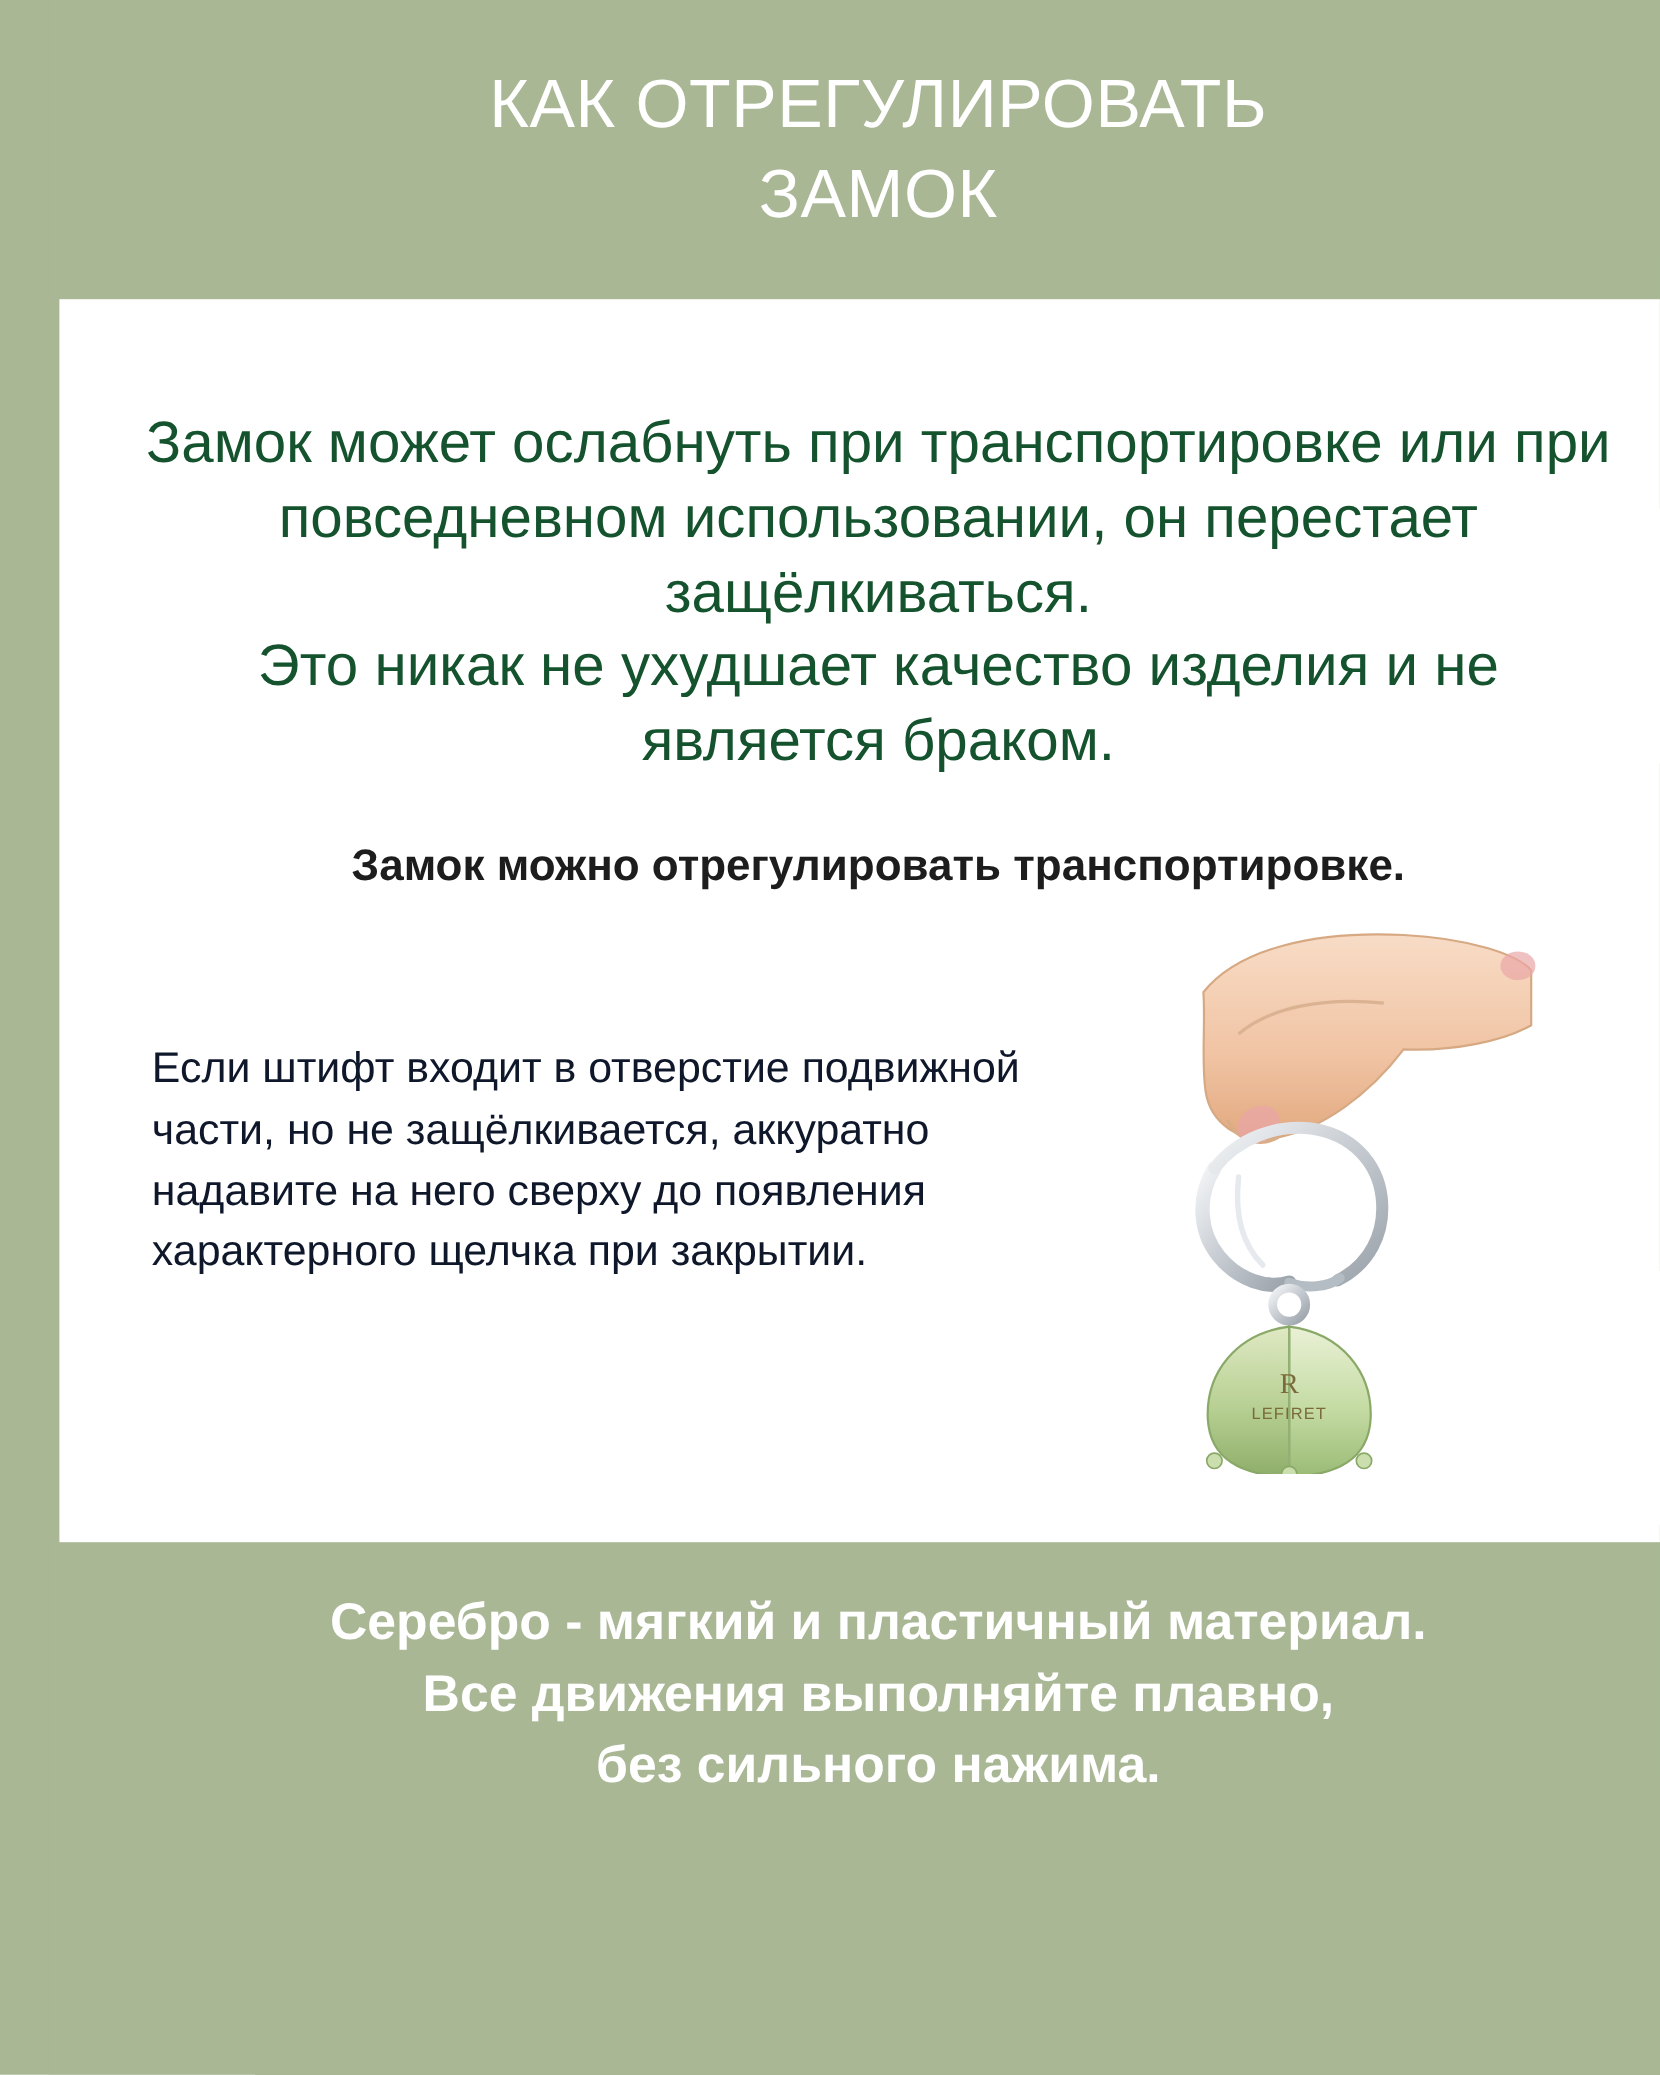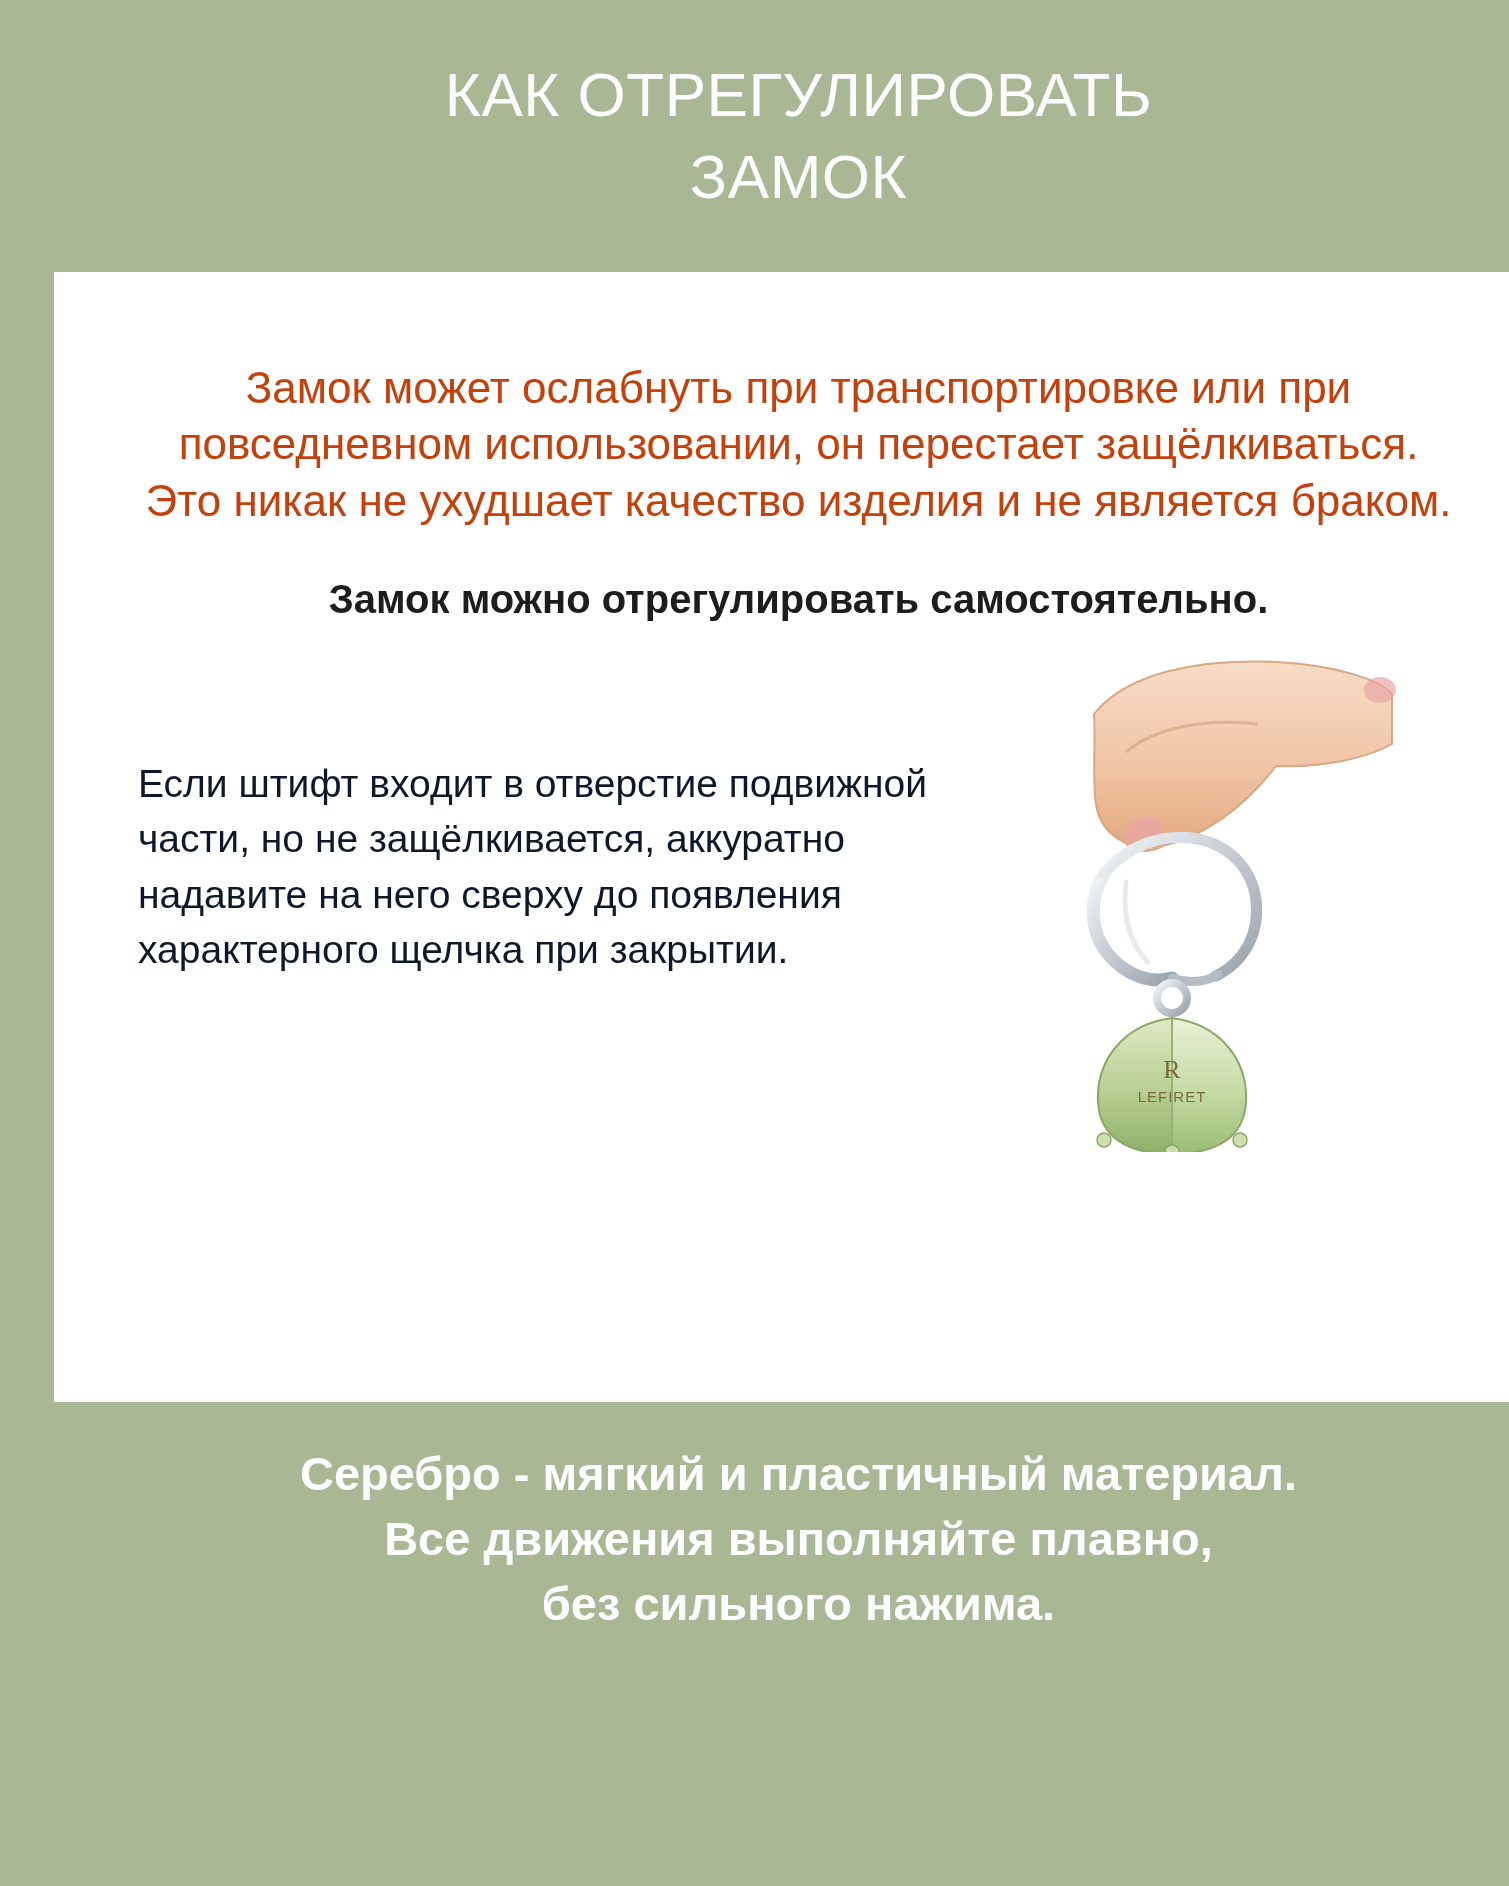--- a/index.html
+++ b/index.html
@@ -48,22 +48,22 @@
     background: #ffffff;
     margin: 0 10px;
     flex: 0 0 1130px;
     position: relative;
     box-sizing: border-box;
     padding: 44px 52px 0 52px;
   }
 
   .intro {
     text-align: center;
-    color: #c2410c;
-    font-size: 44px;
+    color: #14532d;
+    font-size: 53px;
     line-height: 1.28;
     white-space: pre-line;
     padding: 0 18px;
   }
   .intro-bold {
     text-align: center;
     color: #1d1d1d;
     font-size: 40px;
     font-weight: bold;
     line-height: 1.3;
@@ -117,21 +117,21 @@
 
   <div class="header">
     <h1 class="header-title">КАК ОТРЕГУЛИРОВАТЬ
 ЗАМОК</h1>
   </div>
 
   <div class="card">
 
     <p class="intro">Замок может ослабнуть при транспортировке или при повседневном использовании, он перестает защёлкиваться.
 Это никак не ухудшает качество изделия и не является браком.</p>
-    <p class="intro-bold">Замок можно отрегулировать самостоятельно.</p>
+    <p class="intro-bold">Замок можно отрегулировать транспортировке.</p>
 
     <div class="lower">
       <p class="tip-text">Если штифт входит в отверстие подвижной части, но не защёлкивается, аккуратно надавите на него сверху до появления характерного щелчка при закрытии.</p>
 
       <div class="illustration">
         <svg width="420" height="520" viewBox="0 0 420 520" xmlns="http://www.w3.org/2000/svg">
           <defs>
             <linearGradient id="skin" x1="0" y1="0" x2="0" y2="1">
               <stop offset="0%" stop-color="#f8dcc6"></stop>
               <stop offset="60%" stop-color="#f0c3a3"></stop>

